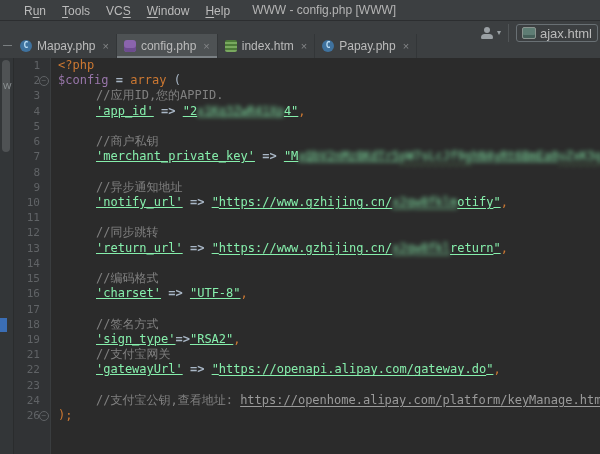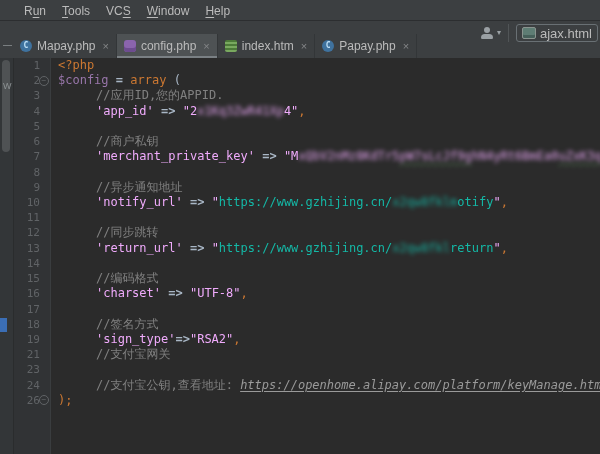--- a/index.html
+++ b/index.html
@@ -50,34 +50,35 @@
   .line{position:relative;height:15.23px;line-height:15.23px;white-space:pre;}
   .num{position:absolute;left:14px;width:26px;text-align:right;color:#606366;font-size:11px;}
   .fold{position:absolute;left:39px;top:2.5px;width:8px;height:8px;border:1px solid #606366;border-radius:50%;
         color:#606366;font-size:8px;line-height:7px;text-align:center;}
   .content{position:absolute;left:58px;top:0;}
   .ind1{left:96px;}
   .kw{color:#CC7832;}
   .var{color:#9876AA;}
   .pln{color:#A9B7C6;}
   .op{color:#A9B7C6;font-weight:bold;}
-  .str{color:#f0abfc;}
-  .lnk{color:#14b8a6;text-underline-offset:2px;}
+  .str{color:#86efac;text-decoration:underline;}
+  .lnk{color:#86efac;text-decoration:underline;text-underline-offset:2px;}
   .cmt{color:#808080;}
-  .cmtlnk{color:#9a9a9a;text-decoration:underline;text-underline-offset:2px;font-style:italic;}
+  .cmtlnk{color:#9a9a9a;text-decoration:underline;text-underline-offset:2px;}
   .blur{filter:blur(2px);opacity:.9;}
   .wavy{text-decoration:underline wavy #5e8f5e 1px;text-underline-offset:2px;}
 </style>
 </head>
 <body>
 
 <div class="window">
 
   <div class="menubar">
     <span id="menu-items"><span class="menu-item">R<u>u</u>n</span><span class="menu-item"><u>T</u>ools</span><span class="menu-item">VC<u>S</u></span><span class="menu-item"><u>W</u>indow</span><span class="menu-item"><u>H</u>elp</span></span>
+    <span class="win-title">WWW - config.php [WWW]</span>
   </div>
 
   <div class="topstrip">
     <span class="strip-dash" id="strip-dash">—</span>
     <div class="tabs" id="tabs">
         <div class="tab">
           <span class="tabicon php-class">C</span>
           <span>Mapay.php</span>
           <span class="tab-close">×</span>
         </div>
@@ -129,19 +130,20 @@
         <div class="line"><span class="num">11</span><span class="content"></span></div>
         <div class="line"><span class="num">12</span><span class="content ind1"><span class="cmt">//同步跳转</span></span></div>
         <div class="line"><span class="num">13</span><span class="content ind1"><span class="str">'return_url'</span><span class="pln"> </span><span class="op">=&gt;</span><span class="pln"> </span><span class="str">"</span><span class="lnk">https://www.gzhijing.cn/</span><span class="lnk blur">x2qw8fkl</span><span class="lnk">return</span><span class="str">"</span><span class="kw">,</span></span></div>
         <div class="line"><span class="num">14</span><span class="content"></span></div>
         <div class="line"><span class="num">15</span><span class="content ind1"><span class="cmt">//编码格式</span></span></div>
         <div class="line"><span class="num">16</span><span class="content ind1"><span class="str">'charset'</span><span class="pln"> </span><span class="op">=&gt;</span><span class="pln"> </span><span class="str">"UTF-8"</span><span class="kw">,</span></span></div>
         <div class="line"><span class="num">17</span><span class="content"></span></div>
         <div class="line"><span class="num">18</span><span class="content ind1"><span class="cmt">//签名方式</span></span></div>
         <div class="line"><span class="num">19</span><span class="content ind1"><span class="str">'sign_type'</span><span class="op">=&gt;</span><span class="str">"RSA2"</span><span class="kw">,</span></span></div>
         <div class="line"><span class="num">21</span><span class="content ind1"><span class="cmt">//支付宝网关</span></span></div>
+        <div class="line"><span class="num">22</span><span class="content ind1"><span class="str">'gatewayUrl'</span><span class="pln"> </span><span class="op">=&gt;</span><span class="pln"> </span><span class="str">"</span><span class="lnk">https://openapi.alipay.com/gateway.do</span><span class="str">"</span><span class="kw">,</span></span></div>
         <div class="line"><span class="num">23</span><span class="content"></span></div>
         <div class="line"><span class="num">24</span><span class="content ind1"><span class="cmt">//支付宝公钥,查看地址: </span><span class="cmtlnk">https://openhome.alipay.com/platform/keyManage.htm</span></span></div>
         <div class="line"><span class="num">26</span><span class="fold">−</span><span class="content"><span class="kw">)</span><span class="kw">;</span></span></div>
       </div>
   </div>
 
 </div>
 
 </body></html>

